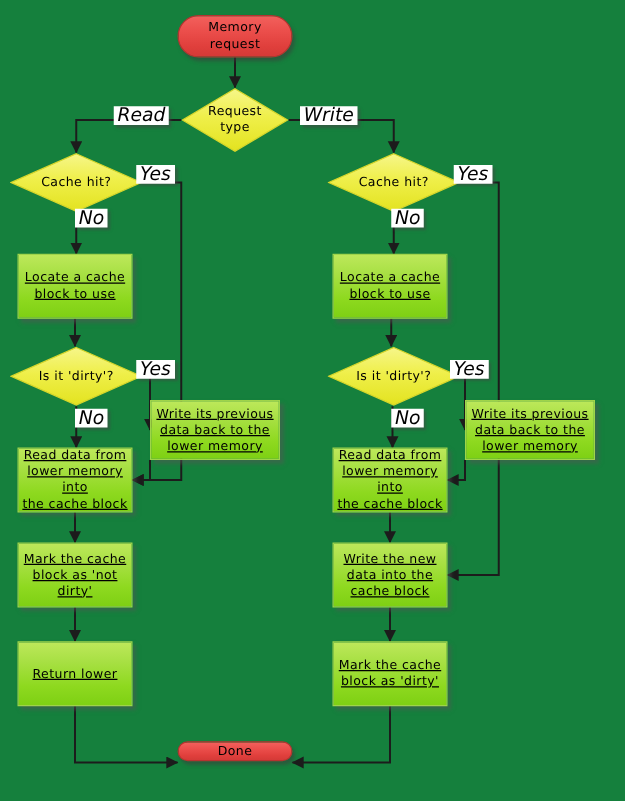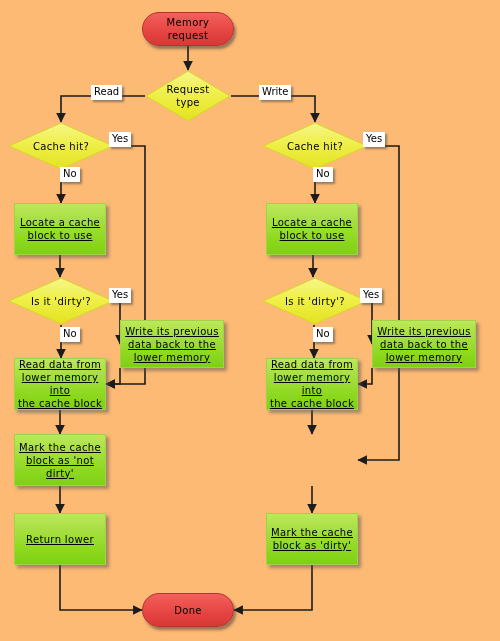--- a/index.html
+++ b/index.html
@@ -7,21 +7,21 @@
     padding: 0;
     background: #000000;
   }
   body {
     font-family: "DejaVu Sans", sans-serif;
   }
   #canvas {
     position: relative;
     width: 500px;
     height: 641px;
-    background: #fdba74;
+    background: #15803d;
     overflow: hidden;
   }
   #edges {
     position: absolute;
     left: 0; top: 0;
     width: 500px;
     height: 641px;
     pointer-events: none;
   }
   .node {
@@ -67,26 +67,27 @@
   .dec .dectext {
     position: relative;
     z-index: 2;
     width: 100%;
   }
   
   .elabel {
     position: absolute;
     background: #ffffff;
     color: #000000;
-    font-size: 10px;
+    font-size: 15px;
     line-height: 12px;
     padding: 1px 3px 2px 3px;
     box-shadow: 2px 2px 2px rgba(70,70,70,0.55);
     z-index: 5;
     white-space: nowrap;
+    font-style: italic;
   }
 </style>
 </head>
 <body>
 
 <div id="canvas">
 
   <svg id="edges" viewBox="0 0 500 641" width="500" height="641">
     <defs>
       <marker id="ah" markerWidth="7" markerHeight="7" refX="5.6" refY="3" orient="auto">
@@ -141,21 +142,21 @@
       <path d="M312,486 L312,513"></path>
 
       <path d="M312,565 L312,610 L234,610"></path>
     </g>
   </svg>
 
   <div class="node term" style="left:142px; top:12px; width:92px; height:34px;">
     <span>Memory<br>request</span>
   </div>
 
-  <div class="node term" style="left:142px; top:593px; width:92px; height:34px;">
+  <div class="node term" style="left:142px; top:593px; width:92px; height:16px;">
     <span>Done</span>
   </div>
 
   <div class="node dec" style="left:145px; top:70px; width:86px; height:52px;">
     <svg class="diamond" viewBox="0 0 86 52" preserveAspectRatio="none">
       <polygon points="43,1 85,26 43,51 1,26" fill="url(#gy)" stroke="#d6d62a" stroke-width="1"></polygon>
     </svg>
     <span class="dectext">Request<br>type</span>
   </div>
 
@@ -208,32 +209,35 @@
   </div>
 
   <div class="node proc" style="left:266px; top:358px; width:92px; height:52px;">
     <span>Read data from<br>lower memory into<br>the cache block</span>
   </div>
 
   <div class="node proc" style="left:14px; top:434px; width:92px; height:52px;">
     <span>Mark the cache<br>block as 'not dirty'</span>
   </div>
 
+  <div class="node proc" style="left:266px; top:434px; width:92px; height:52px;">
+    <span>Write the new<br>data into the<br>cache block</span>
+  </div>
 
   <div class="node proc" style="left:14px; top:513px; width:92px; height:52px;">
     <span>Return lower</span>
   </div>
 
   <div class="node proc" style="left:266px; top:513px; width:92px; height:52px;">
     <span>Mark the cache<br>block as 'dirty'</span>
   </div>
 
   <div class="elabel" style="left:91px; top:85px;"><span>Read</span></div>
 
-  <div class="elabel" style="left:259px; top:85px;"><span>Write</span></div>
+  <div class="elabel" style="left:240px; top:85px;"><span>Write</span></div>
 
   <div class="elabel" style="left:109px; top:132px;"><span>Yes</span></div>
 
   <div class="elabel" style="left:60px; top:167px;"><span>No</span></div>
 
   <div class="elabel" style="left:363px; top:132px;"><span>Yes</span></div>
 
   <div class="elabel" style="left:313px; top:167px;"><span>No</span></div>
 
   <div class="elabel" style="left:109px; top:288px;"><span>Yes</span></div>

